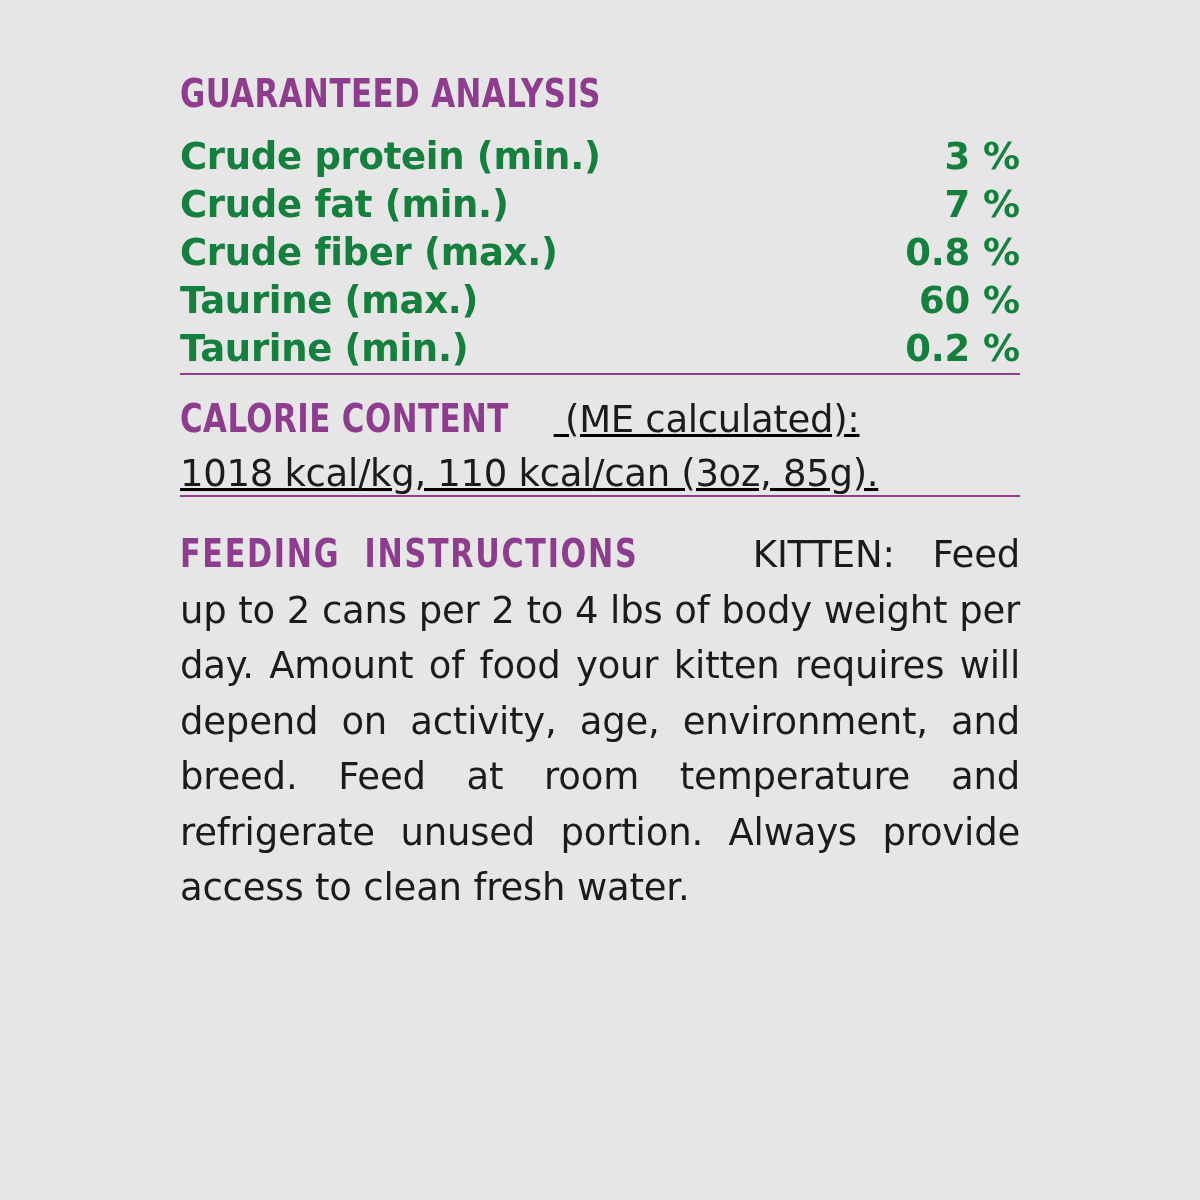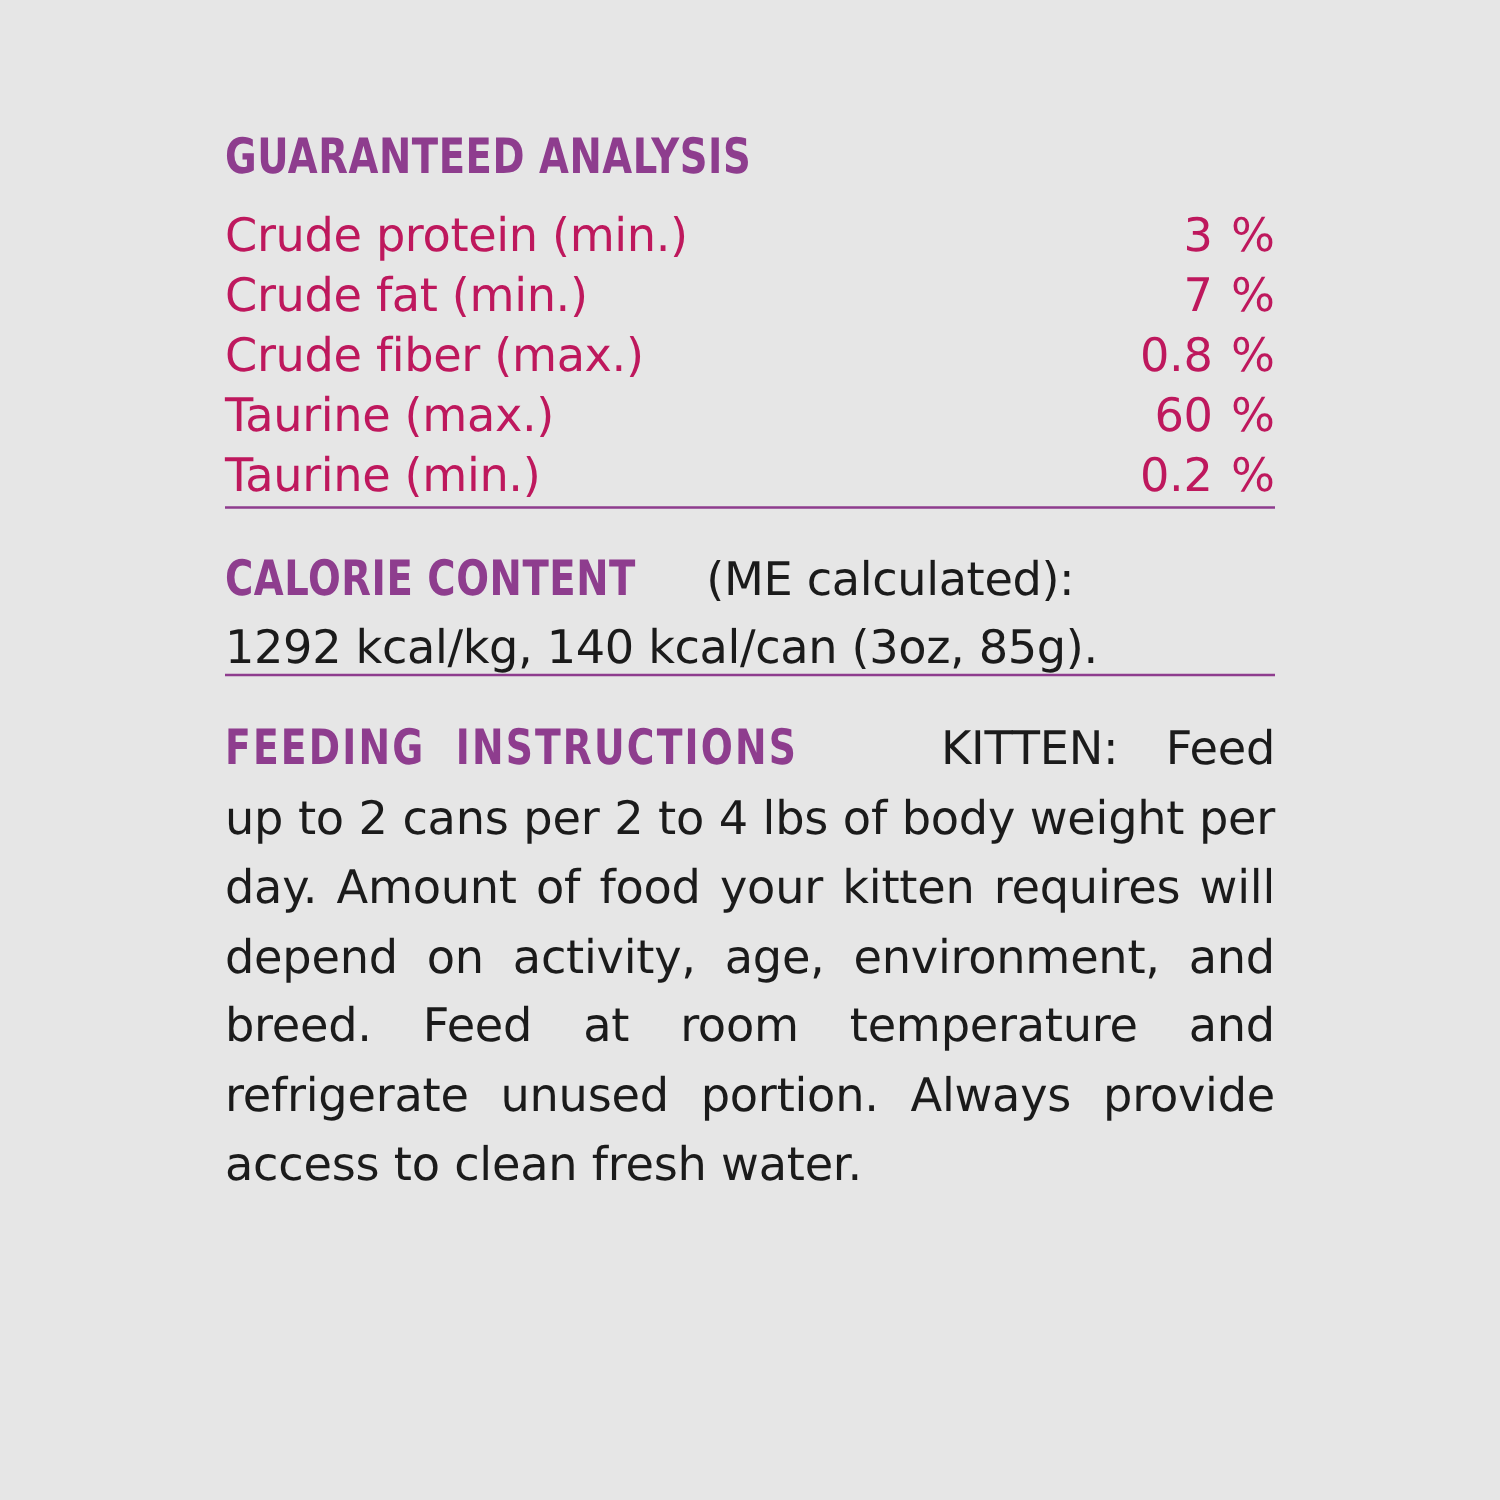--- a/index.html
+++ b/index.html
@@ -9,21 +9,21 @@
   body {
     width: 1200px;
     height: 1200px;
     background: #e6e6e6;
     font-family: "DejaVu Sans", sans-serif;
     -webkit-font-smoothing: antialiased;
   }
   .label-panel {
     position: absolute;
     left: 180px;
-    top: 106px;
+    top: 74px;
     width: 840px;
   }
   
   .section-heading {
     color: #8e3d8e;
     font-family: "DejaVu Sans Condensed", "Liberation Sans Narrow", "Liberation Sans", sans-serif;
     font-size: 39px;
     font-weight: 700;
     letter-spacing: 0.5px;
     line-height: 1;
@@ -34,26 +34,26 @@
   }
   #ga-heading {
     margin-bottom: 20px;
   }
   .ga-table {
     width: 100%;
     border-collapse: collapse;
   }
   .ga-table td {
     font-size: 37px;
-    color: #be185d;
+    color: #15803d;
     line-height: 1.30;
     padding: 0;
     vertical-align: baseline;
     font-family: "DejaVu Sans", sans-serif;
-    font-weight: 400;
+    font-weight: 700;
     margin-top: 45px;
   }
   .ga-name {
     text-align: left;
     letter-spacing: -0.3px;
   }
   .ga-value {
     text-align: right;
     white-space: nowrap;
     letter-spacing: -0.3px;
@@ -67,21 +67,22 @@
   hr.divider {
     border: none;
     border-top: 2px solid #8e3d8e;
     margin: 0;
     width: 100%;
   }
   .rule-1 { margin-top: 56px; }
   .rule-2 { margin-top: 44px; }
   
   .calorie-block {
-    margin-top: 36px;
+    margin-top: 24px;
+    text-decoration: underline;
   }
   .calorie-line1 {
     font-size: 37px;
     color: #1b1b1b;
     line-height: 1.15;
     letter-spacing: -0.3px;
   }
   .calorie-line1 .tail {
     font-family: "DejaVu Sans", sans-serif;
     font-weight: 400;
@@ -146,21 +147,21 @@
       </tbody>
     </table>
   </div>
 
   <hr class="divider rule-1">
 
   <div class="calorie-block">
     <div class="calorie-line1">
       <span class="section-heading">CALORIE CONTENT</span><span class="tail"> (ME calculated):</span>
     </div>
-    <div class="calorie-line2">1292 kcal/kg, 140 kcal/can (3oz, 85g).</div>
+    <div class="calorie-line2">1018 kcal/kg, 110 kcal/can (3oz, 85g).</div>
   </div>
 
   <hr class="divider rule-2">
 
   <div class="feeding-block">
     <span class="section-heading">FEEDING  INSTRUCTIONS</span><span> KITTEN: Feed up to 2 cans per 2 to 4 lbs of body weight per day. Amount of food your kitten requires will depend on activity, age, environment, and breed. Feed at room temperature and refrigerate unused portion. Always provide access to clean fresh water.</span>
   </div>
 
 </div>
 

